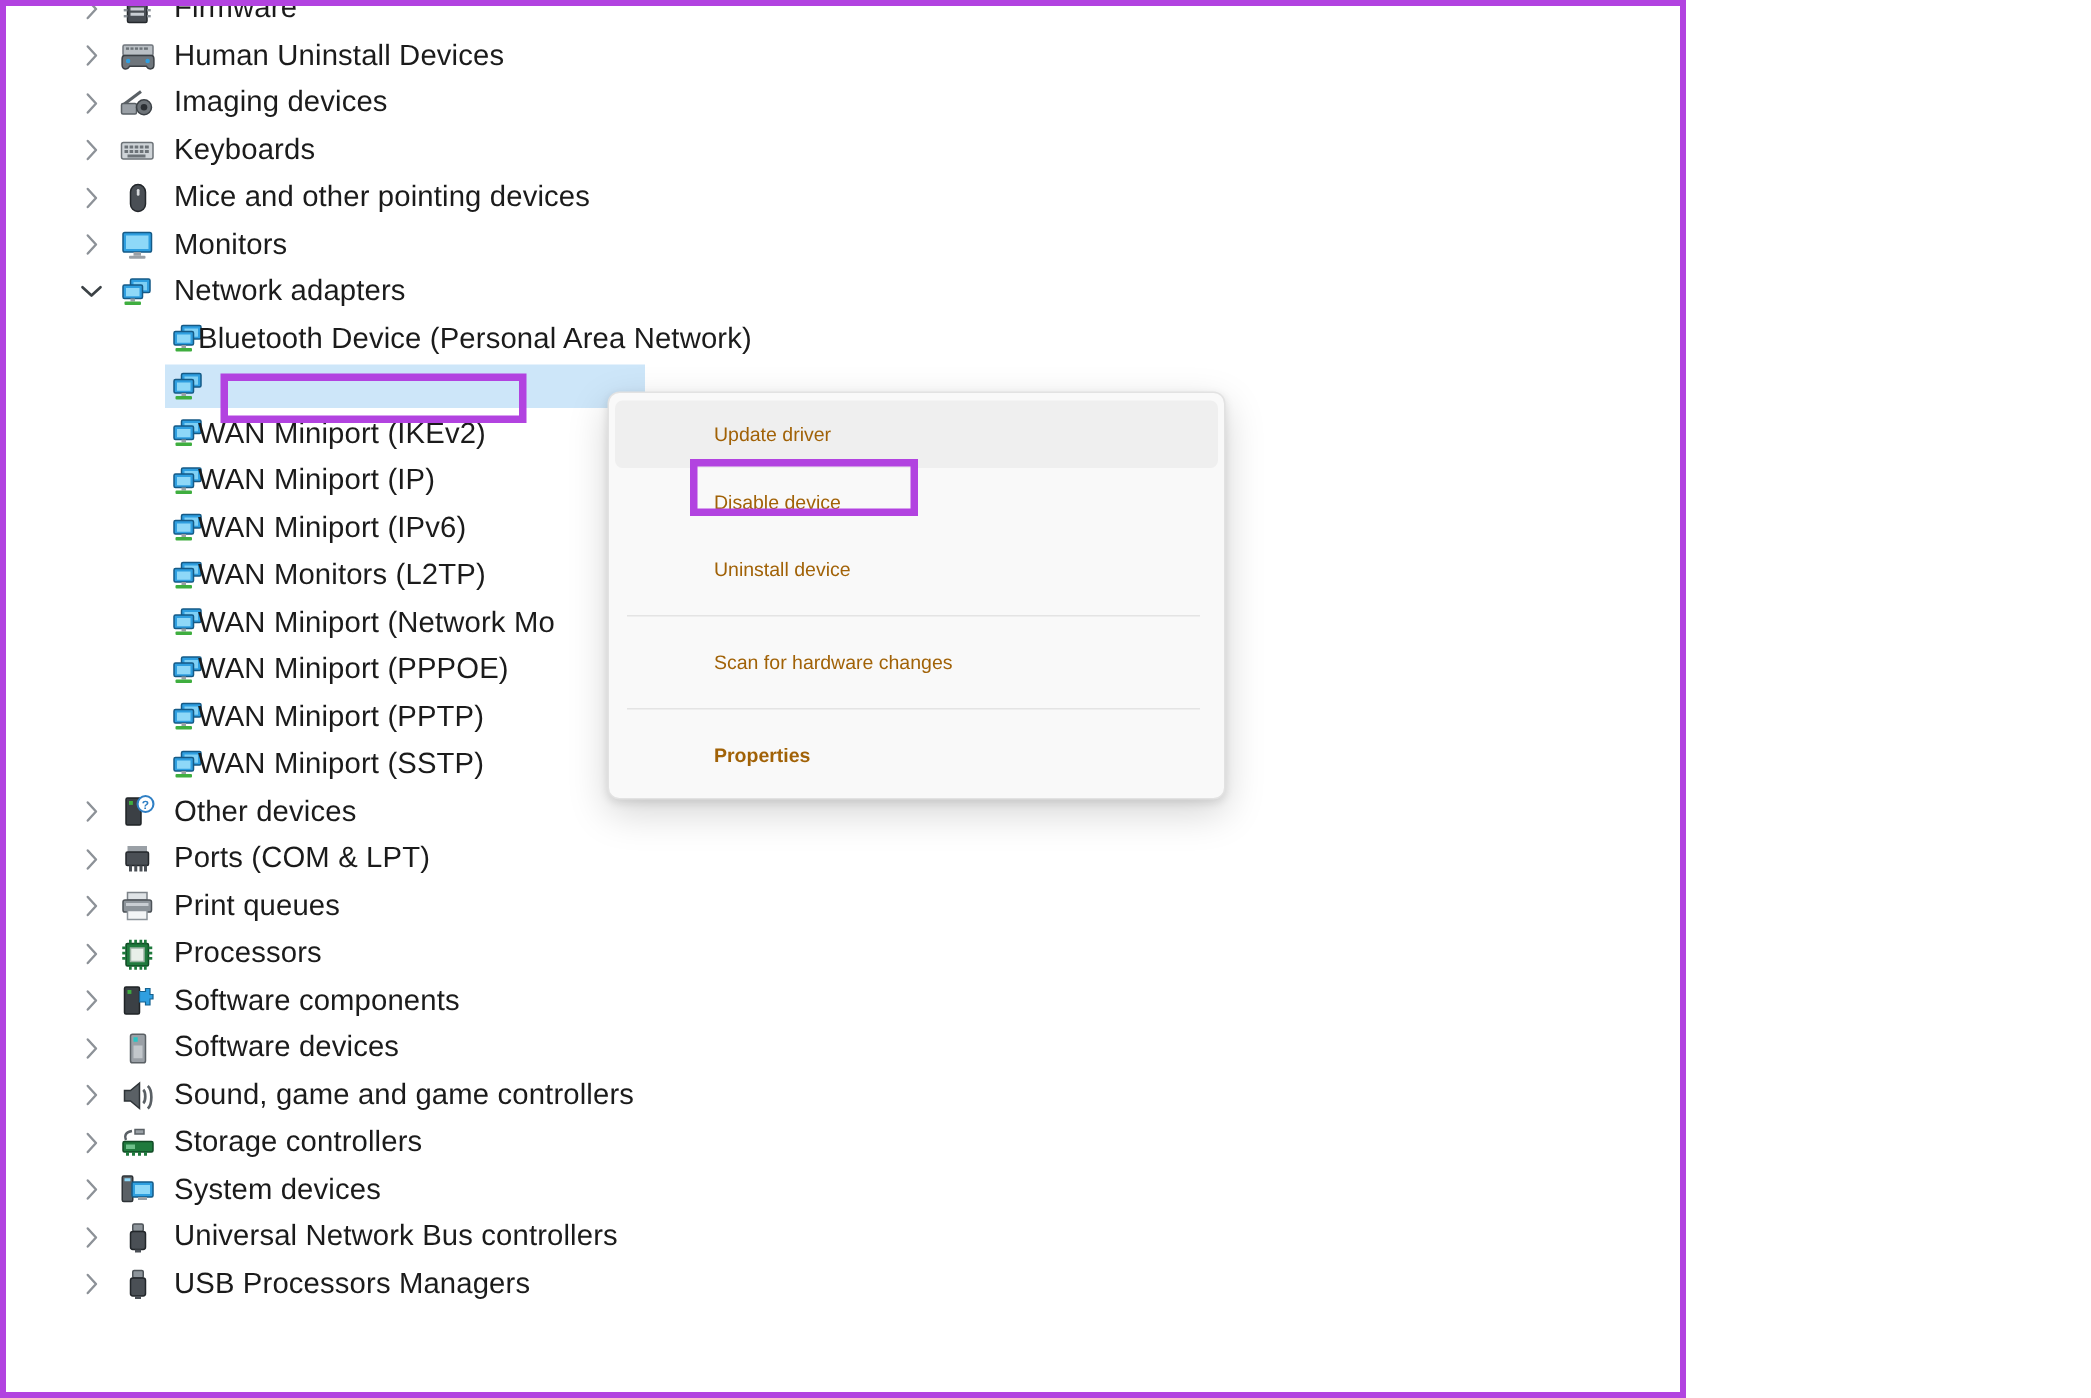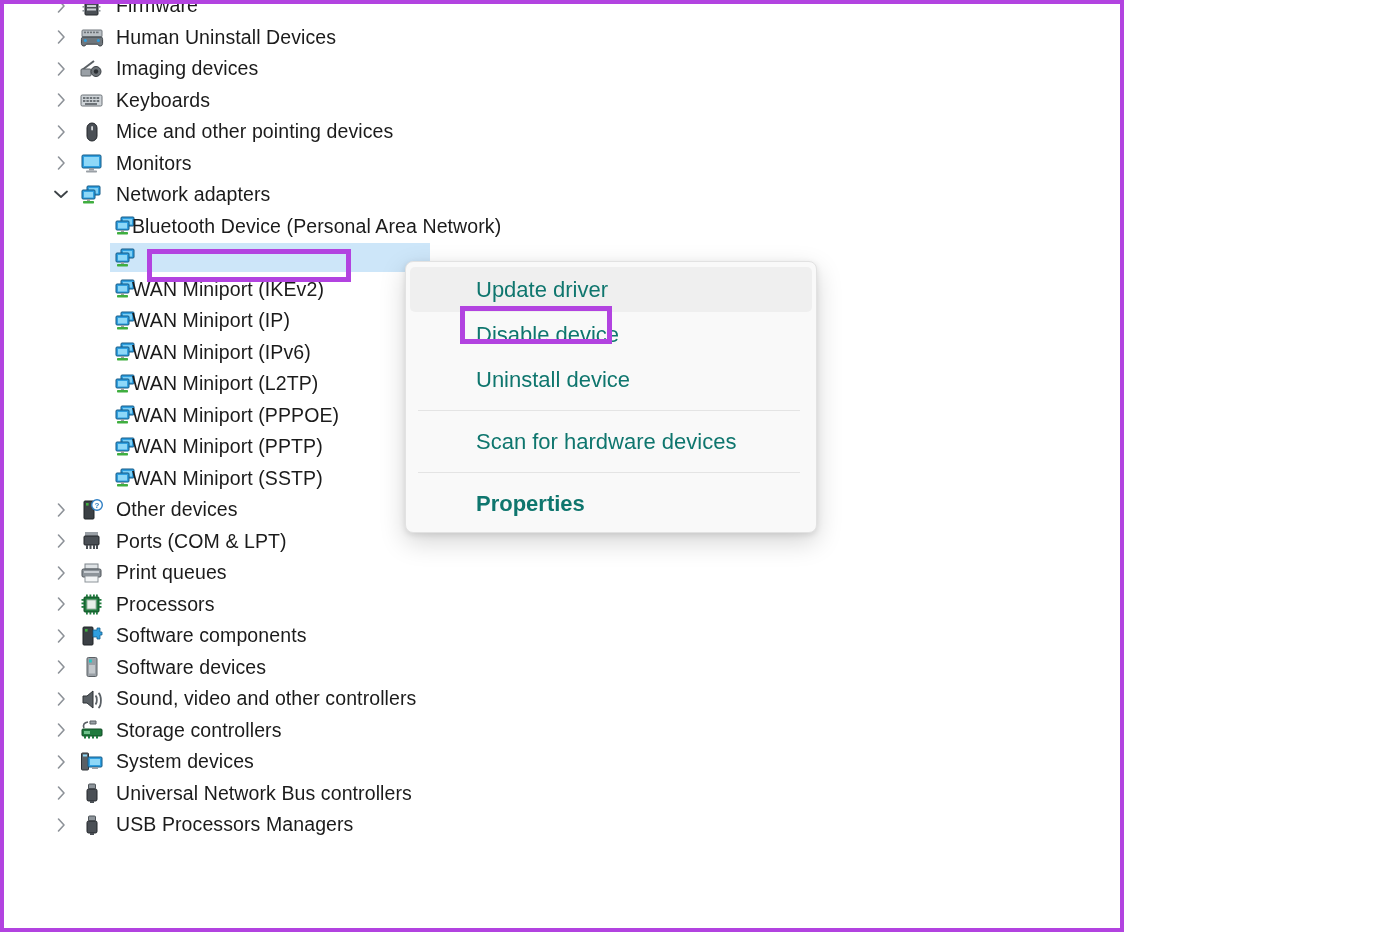--- a/index.html
+++ b/index.html
@@ -94,22 +94,22 @@
     padding: 5px 0 6px 0;
     z-index: 50;
   }
 
   .mi {
     position: relative;
     height: 45px;
     display: flex;
     align-items: center;
     padding-left: 66px;
-    font-size: 22px;
-    color: #0f766e;
+    font-size: 13px;
+    color: #a16207;
     margin: 0 4px;
     border-radius: 5px;
   }
   .mi.hover { background: #efefef; }
   .mi.bold  { font-weight: bold; }
 
   .msep {
     height: 1px;
     background: #e4e4e4;
     margin: 8px 16px 8px 12px;
@@ -343,21 +343,34 @@
         <span class="ico">
           <svg width="24" height="22" viewBox="0 0 24 22">
             <rect x="7" y="2" width="13" height="9" rx="1" fill="#2f9fe0" stroke="#155a86"></rect>
             <rect x="9" y="4" width="9" height="5.5" fill="#7fd0f5"></rect>
             <rect x="2" y="6" width="13" height="9" rx="1" fill="#2f9fe0" stroke="#155a86"></rect>
             <rect x="4" y="8" width="9" height="5.5" fill="#8ed8f8"></rect>
             <rect x="7" y="15" width="3" height="2" fill="#9aa0a6"></rect>
             <rect x="3" y="17" width="11" height="2.4" rx="0.7" fill="#3fae3f"></rect>
           </svg>
         </span>
-        <span class="lbl">WAN Miniport (L2TP)</span>
+        <span class="lbl">WAN Monitors (L2TP)</span>
+      </div>
+      <div class="row lvl2">
+        <span class="ico">
+          <svg width="24" height="22" viewBox="0 0 24 22">
+            <rect x="7" y="2" width="13" height="9" rx="1" fill="#2f9fe0" stroke="#155a86"></rect>
+            <rect x="9" y="4" width="9" height="5.5" fill="#7fd0f5"></rect>
+            <rect x="2" y="6" width="13" height="9" rx="1" fill="#2f9fe0" stroke="#155a86"></rect>
+            <rect x="4" y="8" width="9" height="5.5" fill="#8ed8f8"></rect>
+            <rect x="7" y="15" width="3" height="2" fill="#9aa0a6"></rect>
+            <rect x="3" y="17" width="11" height="2.4" rx="0.7" fill="#3fae3f"></rect>
+          </svg>
+        </span>
+        <span class="lbl">WAN Miniport (Network Mo</span>
       </div>
       <div class="row lvl2">
         <span class="ico">
           <svg width="24" height="22" viewBox="0 0 24 22">
             <rect x="7" y="2" width="13" height="9" rx="1" fill="#2f9fe0" stroke="#155a86"></rect>
             <rect x="9" y="4" width="9" height="5.5" fill="#7fd0f5"></rect>
             <rect x="2" y="6" width="13" height="9" rx="1" fill="#2f9fe0" stroke="#155a86"></rect>
             <rect x="4" y="8" width="9" height="5.5" fill="#8ed8f8"></rect>
             <rect x="7" y="15" width="3" height="2" fill="#9aa0a6"></rect>
             <rect x="3" y="17" width="11" height="2.4" rx="0.7" fill="#3fae3f"></rect>
@@ -509,21 +522,21 @@
             <path d="M2.5 2 L8 8 L2.5 14" fill="none" stroke="#8d9298" stroke-width="1.6" stroke-linecap="round" stroke-linejoin="round"></path>
           </svg>
         </span>
         <span class="ico">
           <svg width="24" height="22" viewBox="0 0 24 22">
             <path d="M3 8h4l6-5v17l-6-5H3z" fill="#5a6065" stroke="#2e3337"></path>
             <path d="M15.5 7.5c1.8 1.6 1.8 7.4 0 9" stroke="#5a6065" stroke-width="1.8" fill="none"></path>
             <path d="M18.5 5c3.2 2.6 3.2 12.4 0 15" stroke="#5a6065" stroke-width="1.8" fill="none"></path>
           </svg>
         </span>
-        <span class="lbl">Sound, video and other controllers</span>
+        <span class="lbl">Sound, game and game controllers</span>
       </div>
       <div class="row lvl1">
         <span class="chev">
           <svg width="11" height="16" viewBox="0 0 11 16">
             <path d="M2.5 2 L8 8 L2.5 14" fill="none" stroke="#8d9298" stroke-width="1.6" stroke-linecap="round" stroke-linejoin="round"></path>
           </svg>
         </span>
         <span class="ico">
           <svg width="24" height="22" viewBox="0 0 24 22">
             <rect x="2" y="10" width="20" height="7" rx="1" fill="#1f7a3d" stroke="#114a25"></rect>
@@ -587,21 +600,21 @@
         </span>
         <span class="lbl">USB Processors Managers</span>
       </div>
     </div>
 
   <div id="ctxmenu">
       <div class="mi hover">Update driver</div>
       <div class="mi">Disable device</div>
       <div class="mi">Uninstall device</div>
       <div class="msep"></div>
-      <div class="mi">Scan for hardware devices</div>
+      <div class="mi">Scan for hardware changes</div>
       <div class="msep"></div>
       <div class="mi bold">Properties</div>
     </div>
 
   <div class="annot" id="annot-device"></div>
   <div class="annot" id="annot-disable"></div>
 
 </div>
 
 </body></html>

